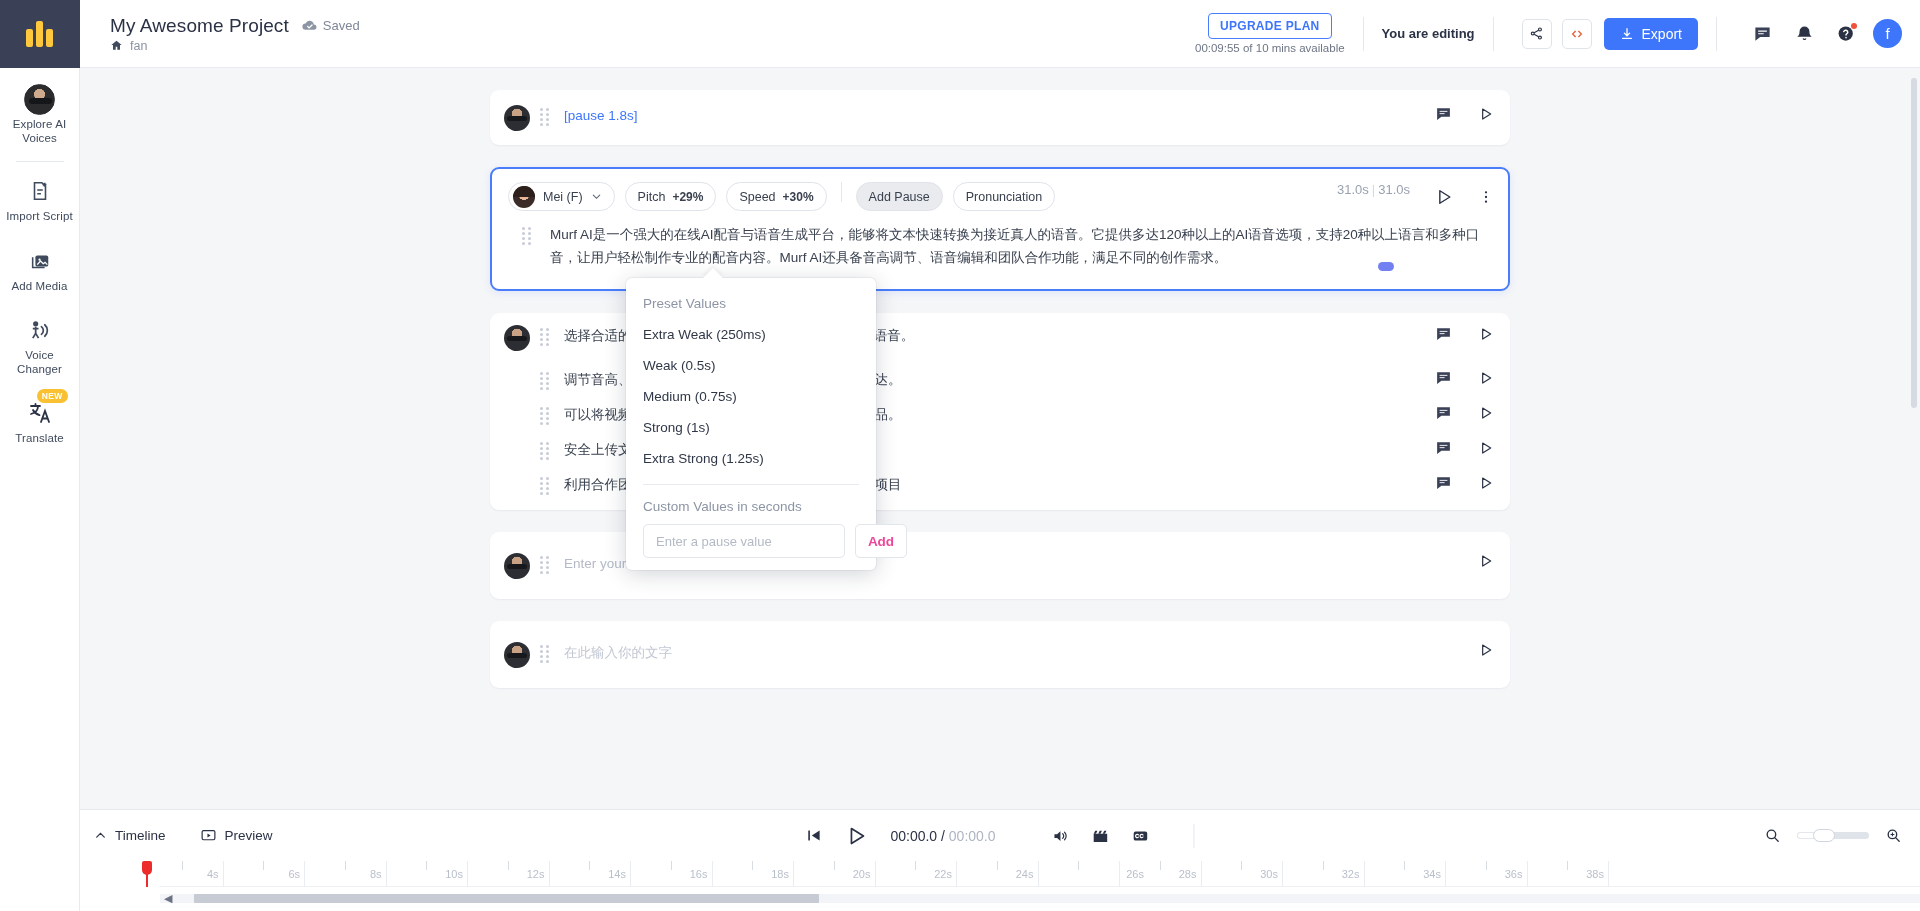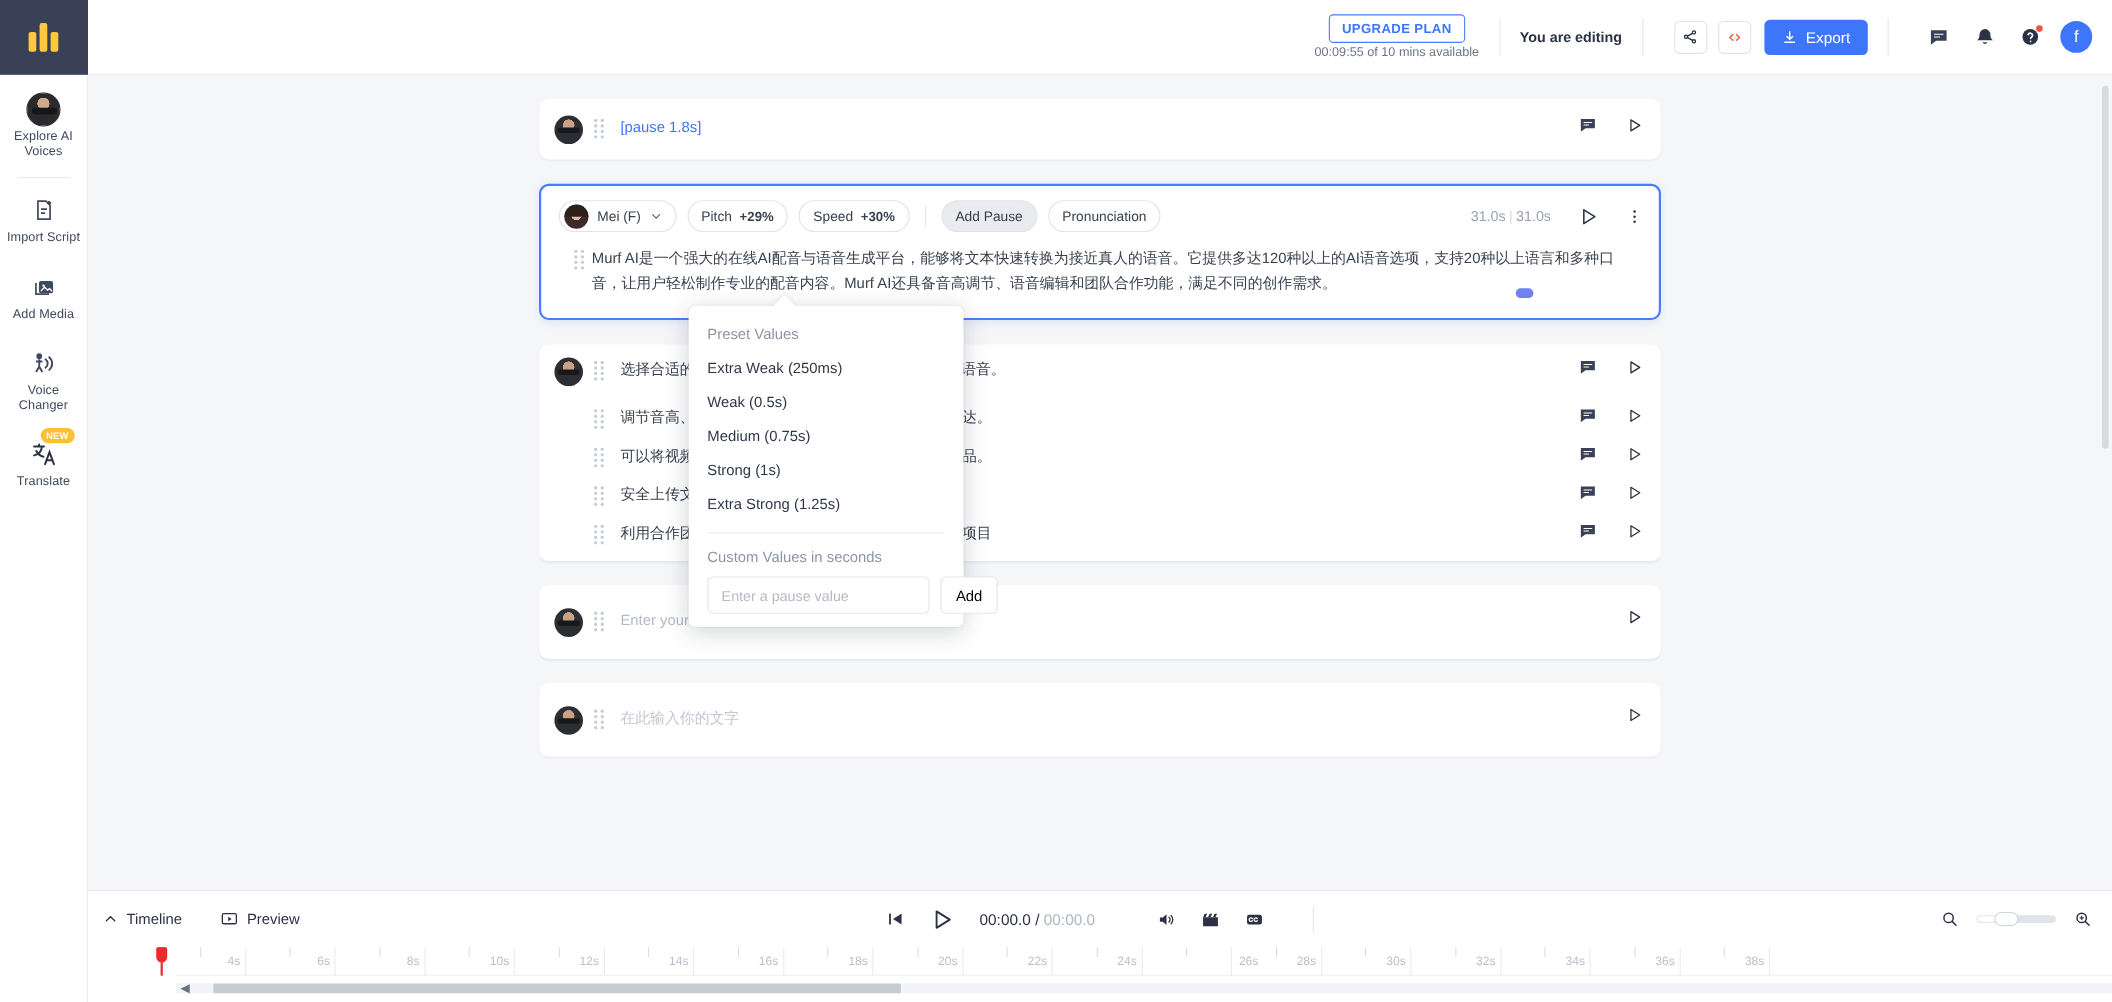--- a/index.html
+++ b/index.html
@@ -137,37 +137,37 @@
   .ph-cn { color: #c1c7d2; }
   .row-actions { display: flex; align-items: center; gap: 26px; margin-top: 1px; }
   .act { cursor: pointer; display: flex; align-items: center; }
 
   
   .card.selected {
     border: 2px solid #4a7dfb; box-shadow: 0 2px 8px rgba(61,117,251,.12);
     padding-bottom: 2px;
   }
   .toolbar {
-    display: flex; align-items: center; gap: 10px; padding: 13px 14px 6px 16px;
+    display: flex; gap: 10px; padding: 13px 14px 6px 16px;
   }
   .pill {
     border: 1px solid #dfe3ea; border-radius: 16px; height: 29px;
     display: flex; align-items: center; gap: 7px; padding: 0 12px;
     font-size: 12.5px; color: #39414f; background: #fff; cursor: pointer; white-space: nowrap;
   }
   .pill.voice { padding-left: 4px; gap: 8px; }
   .pill .val { font-weight: bold; font-size: 12px; }
   .pill.active { background: #e9ebef; border-color: #e0e3e9; }
   .tb-sep { width: 1px; height: 20px; background: #e4e7ec; margin: 0 4px; }
   .tb-spacer { flex: 1; }
   .dur { font-size: 13px; color: #a6adba; white-space: nowrap; margin-left: 40px; }
   .dur b { font-weight: 400; color: #9aa2b0; }
   .dur .sep { color: #d4d9e1; margin: 0 3px; }
   .tb-ico { cursor: pointer; display: flex; align-items: center; margin-left: 14px; }
-  .sel-body { display: flex; align-items: flex-start; padding: 6px 16px 18px 30px; gap: 2px; }
+  .sel-body { display: flex; align-items: flex-start; padding: 6px 16px 18px 30px; gap: 14px; }
   .sel-text { flex: 1; font-size: 13.5px; line-height: 23px; color: #39414f; }
   .cursor-blob {
     position: absolute; right: 114px; bottom: 18px; width: 16px; height: 9px;
     background: #5b6af0; border-radius: 5px; opacity: .85;
   }
 
   
   .list-card .row { padding-top: 11px; padding-bottom: 11px; }
   .list-card .first { padding-left: 14px; }
 
@@ -190,22 +190,23 @@
   .dd-sep { height: 1px; background: #e8eaef; margin: 10px 17px 4px; }
   .dd-custom { display: flex; align-items: center; gap: 10px; padding: 6px 17px 0; }
   .dd-input {
     flex: 1; height: 34px; border: 1px solid #e2e5ea; border-radius: 5px;
     padding: 0 12px; font-size: 13px; color: #39414f; font-family: "Liberation Sans", sans-serif;
     outline: none; background: #fff;
   }
   .dd-input::placeholder { color: #b4bac5; }
   .dd-add {
     height: 34px; min-width: 52px; border: 1px solid #e2e5ea; border-radius: 5px;
-    background: #fff; font-size: 13.5px; color: #000000; cursor: pointer;
+    background: #fff; font-size: 13.5px; color: #ec4899; cursor: pointer;
     font-family: "Liberation Sans", sans-serif;
+    font-weight: bold;
   }
 
   
   .v-scroll {
     position: absolute; right: 3px; top: 10px; width: 6px; height: 330px;
     background: #d6dae1; border-radius: 3px; z-index: 20;
   }
 
   
   .bottom {
@@ -304,20 +305,42 @@
           <path d="M13 21l4-11 4 11M14.6 17.5h4.8" stroke-linecap="round"></path>
         </svg>
       </div>
       <div class="rail-label">Translate</div>
     </div>
   </div>
 
   <div class="main">
 
     <div class="header">
+      <div class="title-wrap">
+        <div class="title-row">
+          <div class="proj-title">My Awesome Project</div>
+          <div class="saved">
+            <span>
+              <svg width="17" height="17" viewBox="0 0 24 24" fill="#8d95a5">
+                <path d="M19 18H6.5A4.5 4.5 0 016.5 9a6 6 0 0111.5 1.5A3.8 3.8 0 0119 18z"></path>
+                <path d="M9.3 13.3l2.1 2.1 4.2-4.2" stroke="#fff" stroke-width="1.8" fill="none" stroke-linecap="round"></path>
+              </svg>
+            </span>
+            <span>Saved</span>
+          </div>
+        </div>
+        <div class="crumb">
+          <span>
+            <svg width="13" height="13" viewBox="0 0 24 24" fill="#3f4a5c">
+                <path d="M12 3L2.5 11h3v9h5v-5.5h3V20h5v-9h3z"></path>
+              </svg>
+          </span>
+          <span>fan</span>
+        </div>
+      </div>
 
       <div class="hdr-spacer"></div>
 
       <div class="plan">
         <button class="upgrade-btn">UPGRADE PLAN</button>
         <div class="plan-sub">00:09:55 of 10 mins available</div>
       </div>
 
       <div class="vline"></div>
       <div class="editing">You are editing</div>

